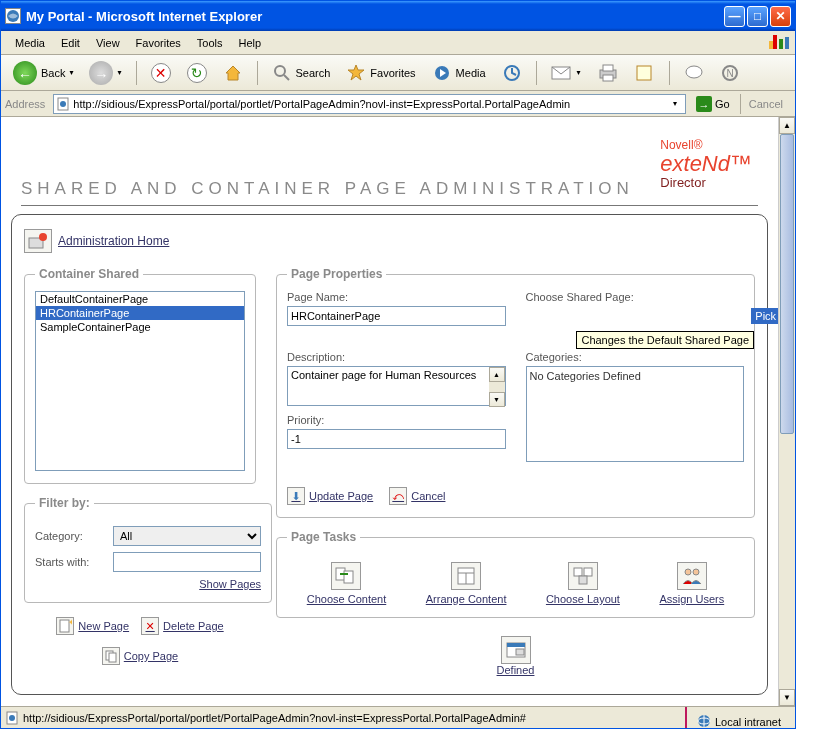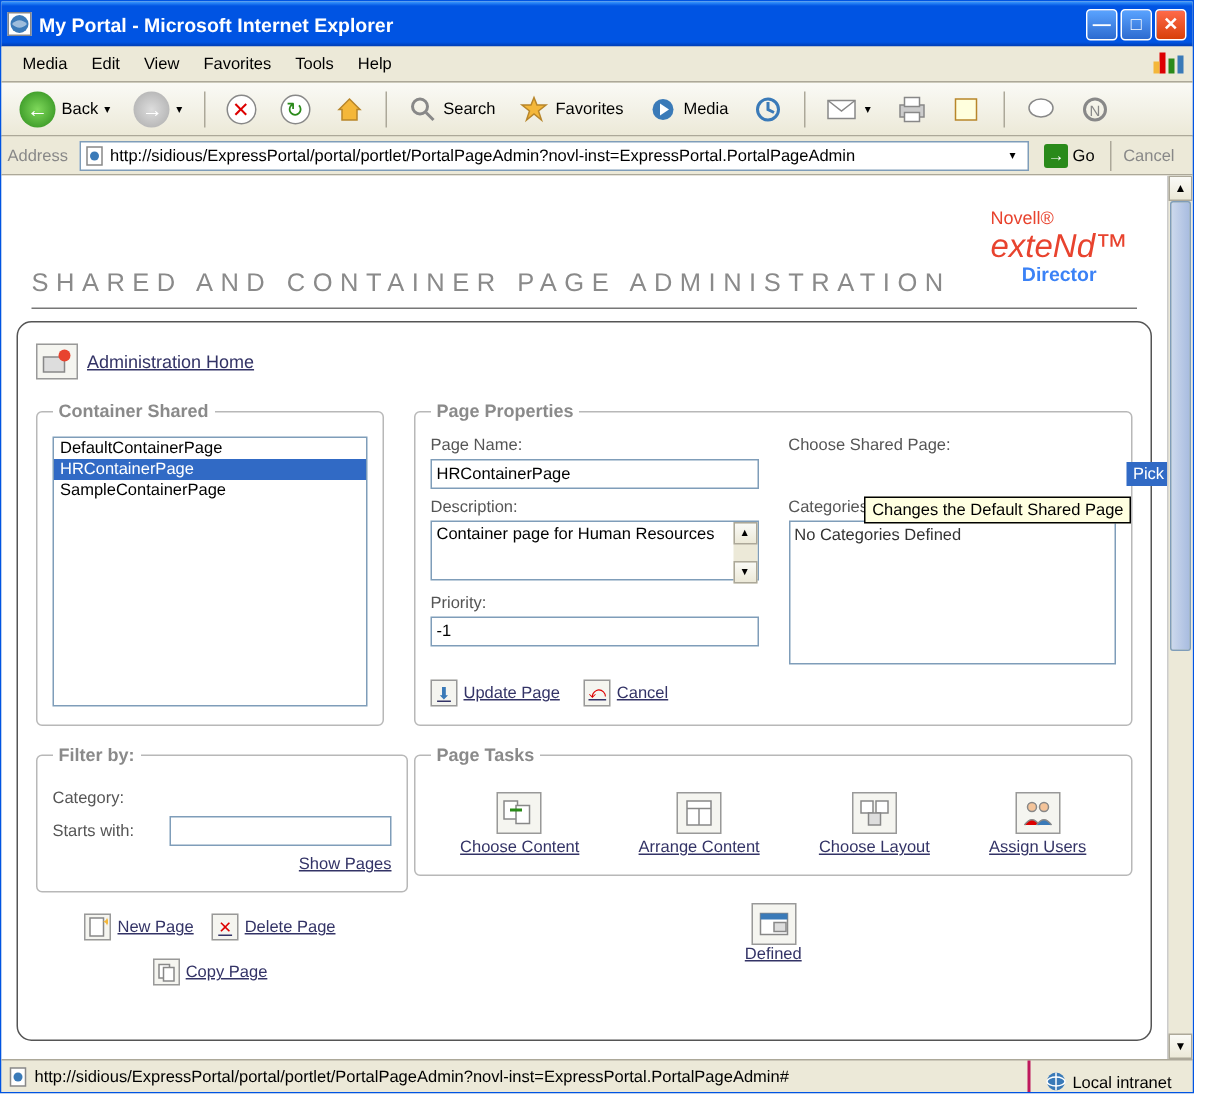--- a/index.html
+++ b/index.html
@@ -51,21 +51,21 @@
 .content-scroll { flex: 1; background: #fff; overflow: hidden; position: relative; display: flex; }
 .content-main { flex: 1; padding: 12px 10px 0 10px; position: relative; overflow: hidden; }
 .vscroll { width: 17px; background: #ece9d8; border-left: 1px solid #ccc; position: relative; }
 .vscroll-btn { height: 17px; background: linear-gradient(to bottom, #fafaf6, #ece9d8); border: 1px solid #aca899; display: flex; align-items: center; justify-content: center; font-size: 8px; }
 .vscroll-thumb { position: absolute; top: 17px; left: 1px; right: 1px; height: 300px; background: linear-gradient(to right, #cdd9ed, #a8bce0); border: 1px solid #7f9db9; border-radius: 2px; }
 
 
 .brand { position: absolute; right: 26px; top: 22px; text-align: left; line-height: 1.1; }
 .brand .novell { color: #e8432e; font-size: 12px; }
 .brand .extend { color: #e8432e; font-size: 22px; font-style: italic; }
-.brand .director { color: #3b82f6; font-size: 13px; text-align: center; font-weight: bold; }
+.brand .director { color: #7f1d1d; font-size: 13px; text-align: left; }
 .page-title { color: #8a8a8a; font-size: 17px; letter-spacing: 5px; font-weight: normal; margin: 50px 0 6px 10px; }
 .hr-line { border: none; border-top: 1px solid #777; margin: 0 10px; }
 .content-box { border: 1px solid #555; border-radius: 10px; margin: 8px 0 0 0; padding: 14px 12px 18px 12px; position: relative; min-height: 480px; }
 
 .admin-home { display: flex; align-items: center; gap: 6px; margin-bottom: 14px; }
 .admin-home-icon { width: 28px; height: 24px; border: 1px solid #999; background: #f5f5f0; display: flex; align-items: center; justify-content: center; font-size: 14px; }
 .admin-home a { color: #336; text-decoration: underline; font-size: 12px; }
 
 .cols { display: flex; gap: 20px; }
 .col-left { width: 232px; }
@@ -82,21 +82,21 @@
 .filter-row label { width: 78px; color: #555; }
 .filter-row select, .filter-row input { flex: 1; border: 1px solid #7f9db9; height: 20px; font-size: 11px; padding: 0 2px; }
 .show-pages { text-align: right; margin-top: 6px; }
 .show-pages a { color: #336; text-decoration: underline; }
 
 .action-btns { display: flex; justify-content: center; gap: 12px; margin-top: 14px; flex-wrap: wrap; }
 .action-btns .row2 { width: 100%; display: flex; justify-content: center; }
 .icon-link { display: inline-flex; align-items: center; gap: 4px; color: #336; text-decoration: underline; cursor: pointer; }
 .icon-link .mini-icon { width: 18px; height: 18px; border: 1px solid #999; background: #f5f5f0; display: flex; align-items: center; justify-content: center; font-size: 11px; text-decoration: none; }
 
-.prop-row { display: flex; gap: 20px; margin-bottom: 6px; }
+.prop-row { display: flex; gap: 20px; margin-bottom: 25px; }
 .prop-col { flex: 1; position: relative; }
 .prop-label { color: #555; font-size: 11px; margin-bottom: 3px; display: block; }
 .prop-input { width: 100%; border: 1px solid #7f9db9; height: 20px; background: #fff; font-size: 11px; padding: 0 3px; }
 .prop-input.ro { background: #f5f5f0; color: #888; }
 .prop-ta-wrap { position: relative; }
 .prop-ta { width: 100%; height: 40px; border: 1px solid #7f9db9; background: #fff; font-size: 11px; padding: 2px 18px 2px 3px; resize: none; font-family: inherit; }
 .ta-scroll { position: absolute; right: 1px; top: 1px; bottom: 1px; width: 16px; background: #ece9d8; display: flex; flex-direction: column; justify-content: space-between; }
 .ta-scroll div { height: 15px; border: 1px solid #aca899; background: linear-gradient(#fafaf6,#ece9d8); font-size: 7px; display: flex; align-items: center; justify-content: center; }
 .cat-box { width: 100%; height: 96px; border: 1px solid #7f9db9; background: #fff; padding: 3px; font-size: 11px; color: #333; }
 .pick-btn { position: absolute; right: -74px; top: 17px; background: #316ac5; color: #fff; padding: 2px 4px; font-size: 11px; cursor: pointer; white-space: nowrap; }
@@ -297,20 +297,23 @@
               <div class="listbox">
                 <div class="listbox-item">DefaultContainerPage</div>
                 <div class="listbox-item selected">HRContainerPage</div>
                 <div class="listbox-item">SampleContainerPage</div>
               </div>
             </fieldset>
             <fieldset>
               <legend>Filter by:</legend>
               <div class="filter-row">
                 <label>Category:</label>
+                <select>
+                  <option>All</option>
+                </select>
               </div>
               <div class="filter-row">
                 <label>Starts with:</label>
                 <input value="" style="">
               </div>
               <div class="show-pages"><a href="#">Show Pages</a></div>
             </fieldset>
             <div class="action-btns">
               <span class="icon-link">
                 <span class="mini-icon">

